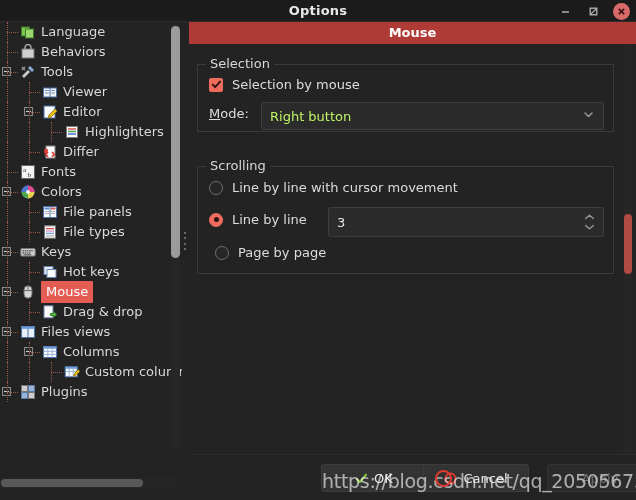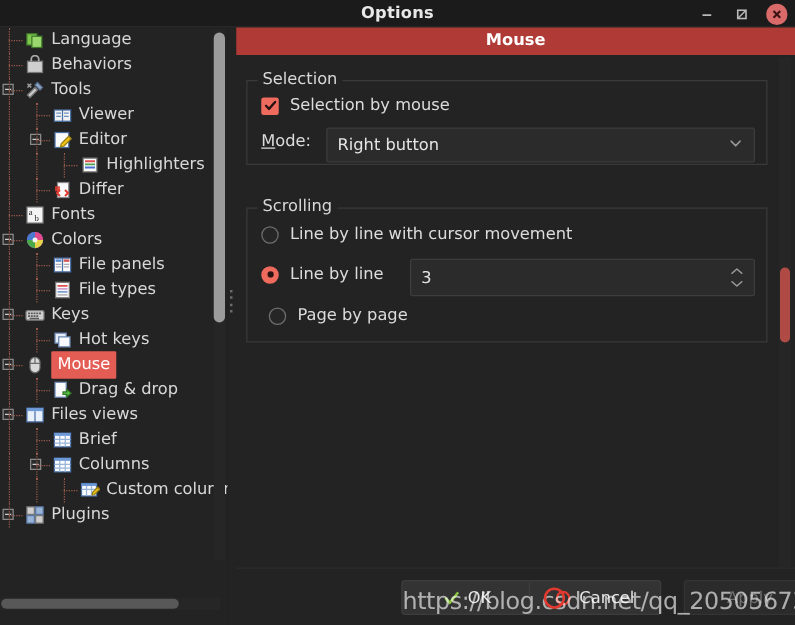--- a/index.html
+++ b/index.html
@@ -194,21 +194,21 @@
   }
   .mode-label u { text-decoration: underline; }
 
   .combo {
     position: absolute;
     background: #2b2b2b;
     border: 1px solid #3d3d3d;
     border-radius: 2px;
     display: flex; align-items: center;
     padding: 0 8px;
-    color: #e5e5e5; font-size: 13px;
+    color: #bef264; font-size: 13px;
   }
   .combo .cv { flex: 1; }
   .combo .chev { color: #9a9a9a; }
 
   .spin {
     position: absolute;
     background: #2b2b2b;
     border: 1px solid #3d3d3d;
     border-radius: 2px;
     display: flex; align-items: center;
@@ -488,36 +488,20 @@
           <span class="doth" style="left: 7px; top: 10px; width: 11px;"></span>
           <span class="dotv" style="left: 7px; top: 0px; height: 20px;"></span>
           <span class="ico" style="margin-left: 20px;"><svg width="16" height="16" viewBox="0 0 16 16">
               <rect x="1.5" y="2.5" width="13" height="11" fill="#e8f0fb" stroke="#4a6fa5"></rect>
               <rect x="1.5" y="2.5" width="13" height="2.4" fill="#6e9ad8"></rect>
               <line x1="8" y1="4.9" x2="8" y2="13.5" stroke="#4a6fa5"></line>
             </svg></span>
           <span class="lbl">Files views</span>
         </div>
         <div class="node">
-          <span class="doth" style="left: 29px; top: 10px; width: 11px;"></span>
-          <span class="dotv" style="left: 7px; top: 0px; height: 20px;"></span>
-          <span class="dotv" style="left: 29px; top: 0px; height: 20px;"></span>
-          <span class="ico" style="margin-left: 42px;"><svg width="16" height="16" viewBox="0 0 16 16">
-              <rect x="1.5" y="2.5" width="13" height="11" fill="#fbfcff" stroke="#4a6fa5"></rect>
-              <rect x="1.5" y="2.5" width="13" height="2.2" fill="#6e9ad8"></rect>
-              <g stroke="#9ab4d8">
-                <line x1="5.8" y1="4.7" x2="5.8" y2="13.5"></line>
-                <line x1="10.2" y1="4.7" x2="10.2" y2="13.5"></line>
-                <line x1="1.5" y1="7.4" x2="14.5" y2="7.4"></line>
-                <line x1="1.5" y1="10.4" x2="14.5" y2="10.4"></line>
-              </g>
-            </svg></span>
-          <span class="lbl">Brief</span>
-        </div>
-        <div class="node">
           <span class="exp" style="left: 24px;"></span>
           <span class="doth" style="left: 29px; top: 10px; width: 11px;"></span>
           <span class="dotv" style="left: 7px; top: 0px; height: 20px;"></span>
           <span class="dotv" style="left: 29px; top: 0px; height: 20px;"></span>
           <span class="ico" style="margin-left: 42px;"><svg width="16" height="16" viewBox="0 0 16 16">
               <rect x="1.5" y="2.5" width="13" height="11" fill="#fbfcff" stroke="#4a6fa5"></rect>
               <rect x="1.5" y="2.5" width="13" height="2.2" fill="#6e9ad8"></rect>
               <g stroke="#9ab4d8">
                 <line x1="5.8" y1="4.7" x2="5.8" y2="13.5"></line>
                 <line x1="10.2" y1="4.7" x2="10.2" y2="13.5"></line>

